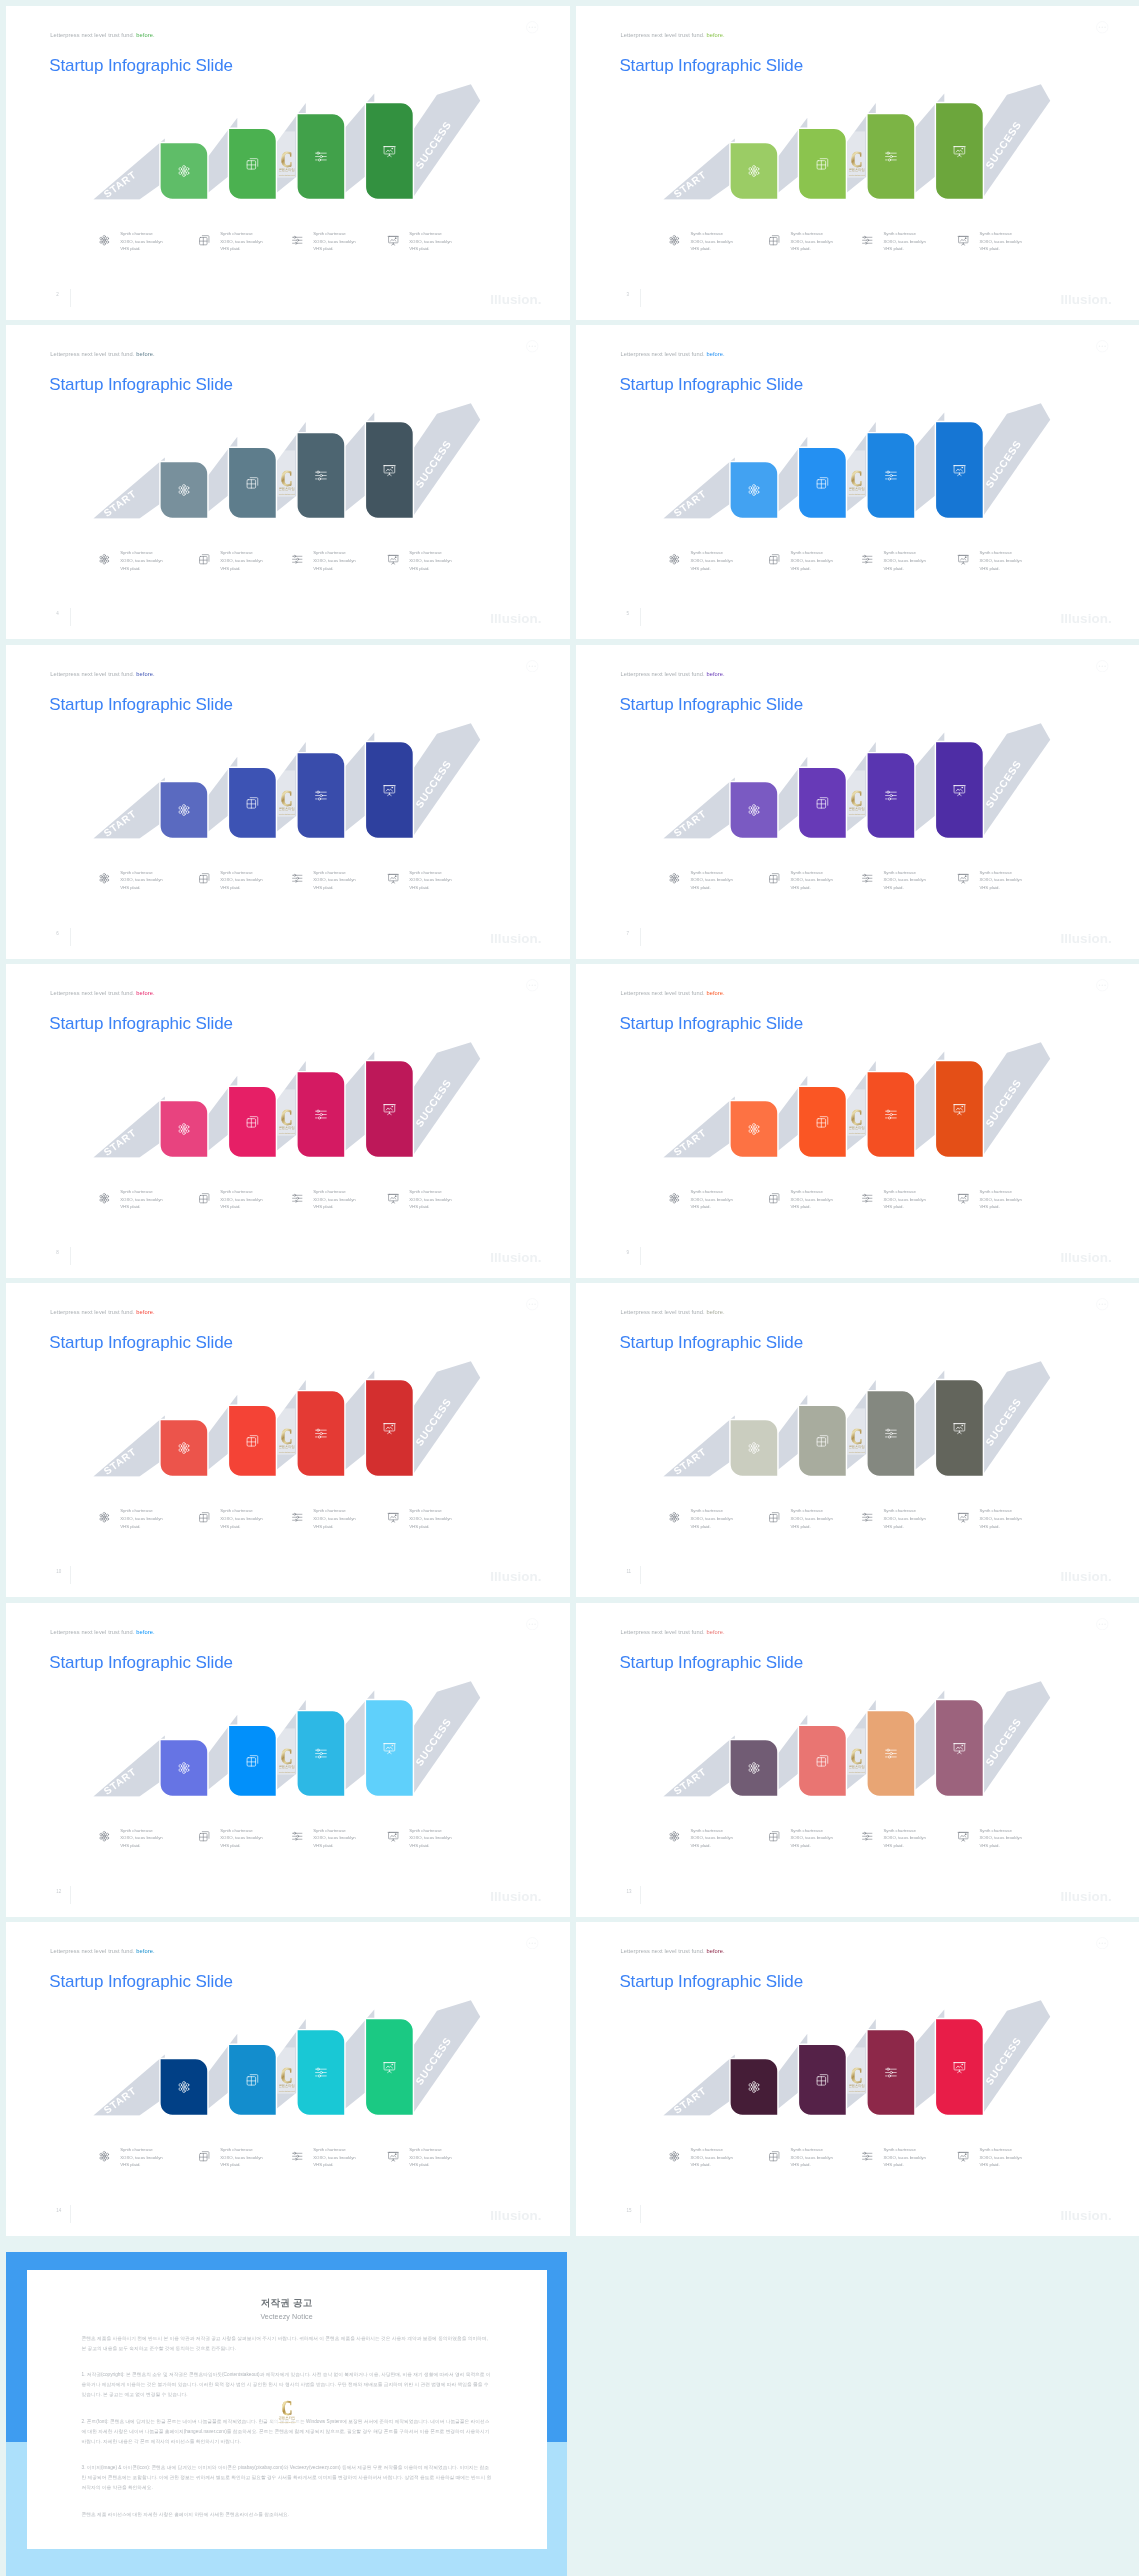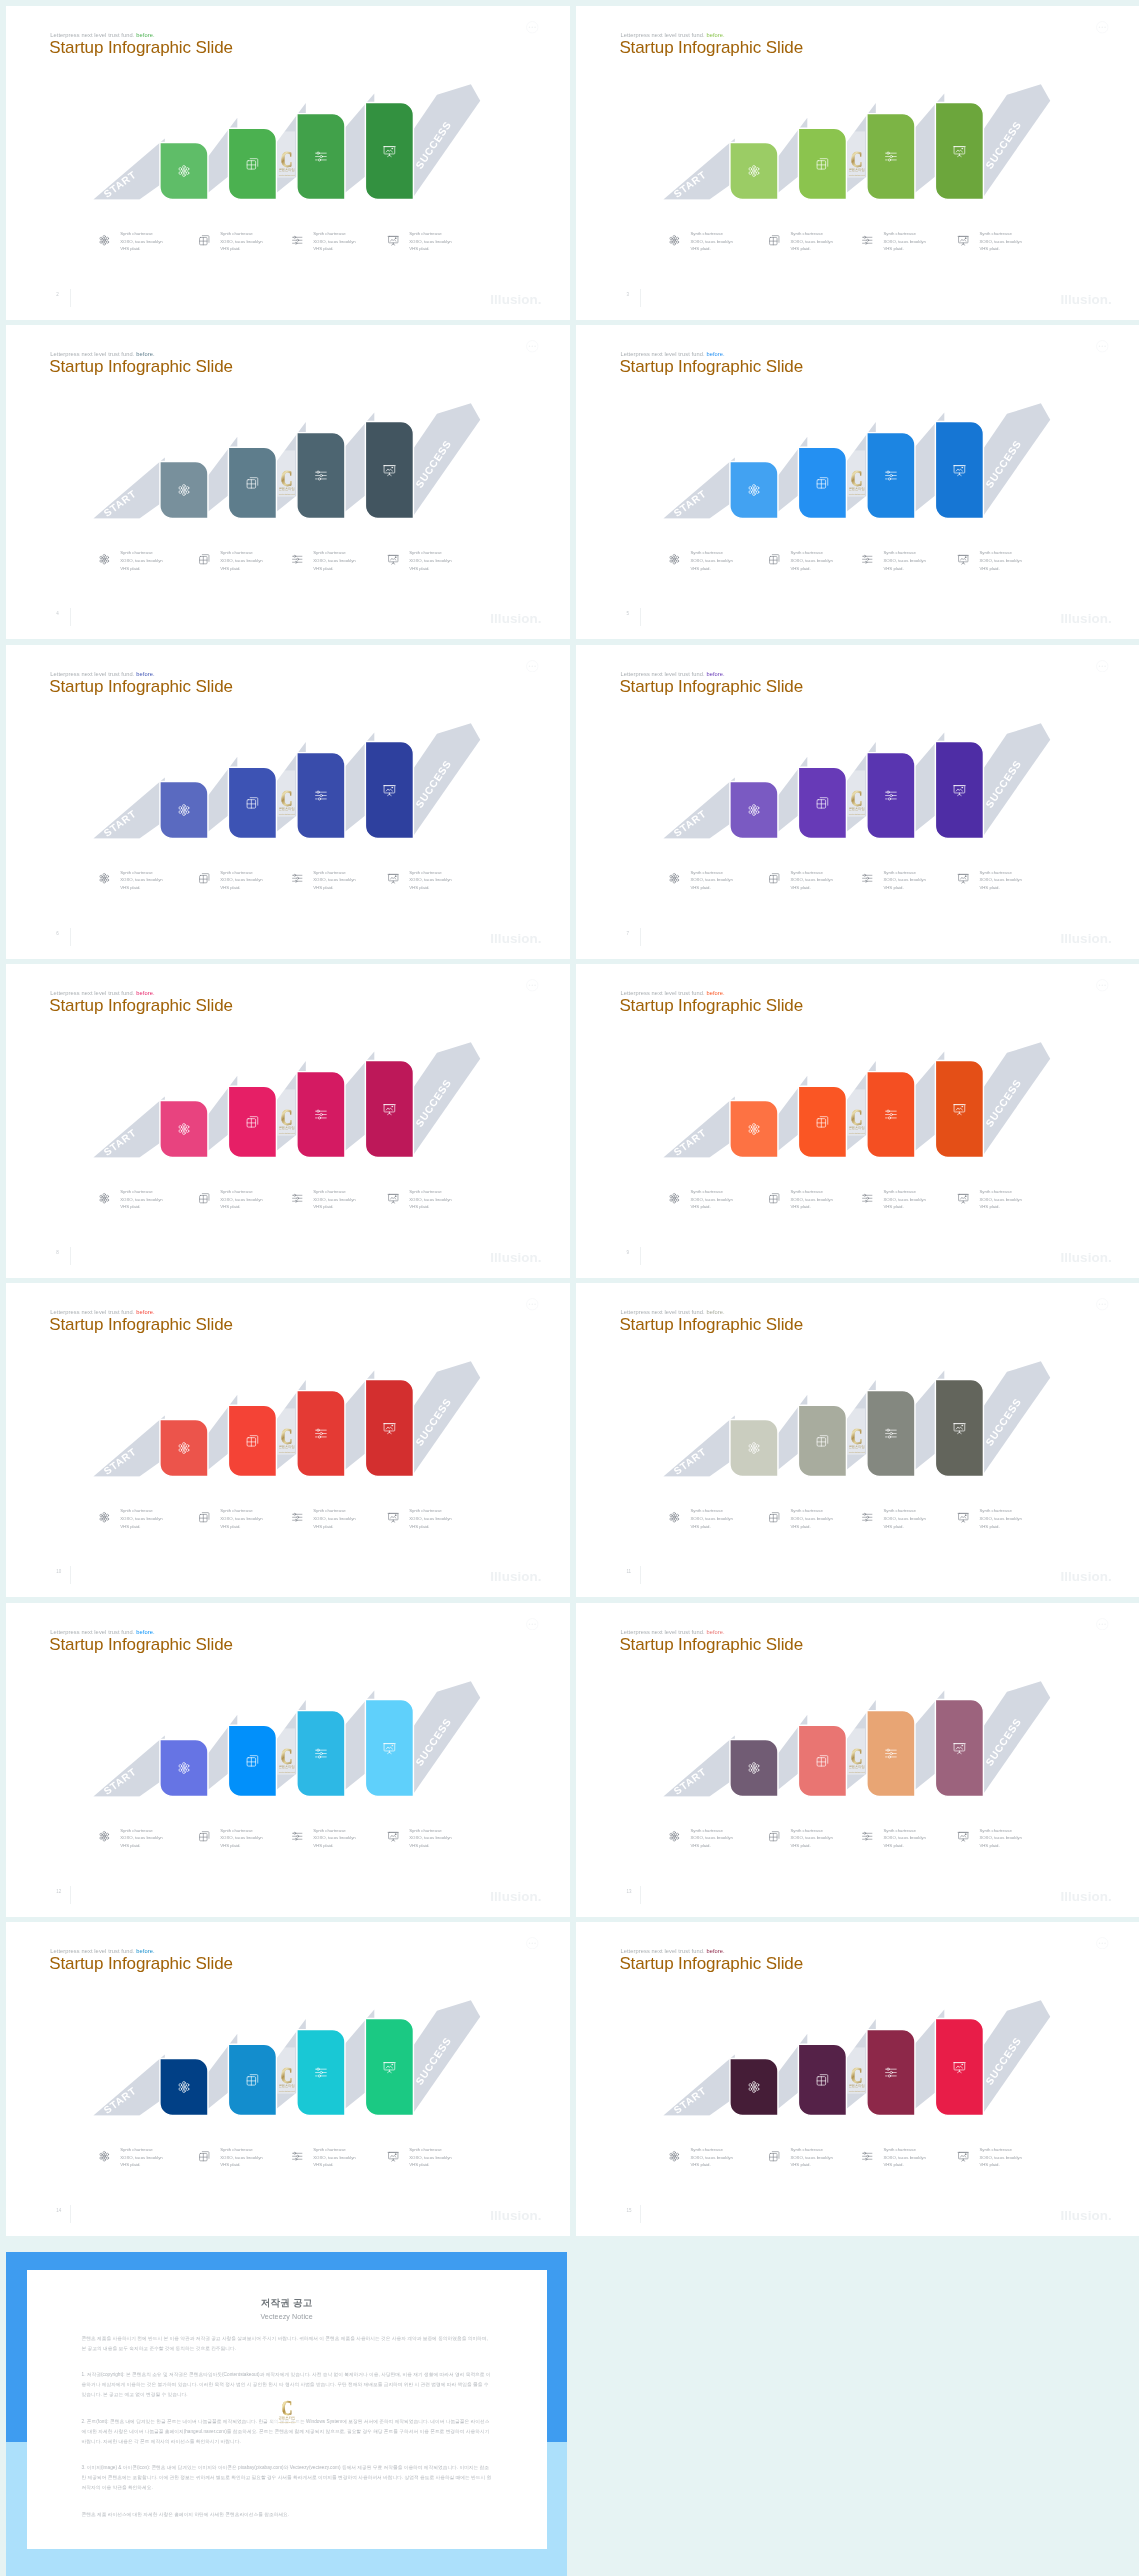--- a/index.html
+++ b/index.html
@@ -1,21 +1,21 @@
 <!DOCTYPE html>
 <html style="font-size:14.2px"><head>
 <meta charset="utf-8">
 <title>Startup Infographic Slide</title>
 <style>
 html,body{margin:0;padding:0;}
 body{width:1140px;background:#e6f3f3;font-family:"Liberation Sans",sans-serif;}
 .grid{display:grid;grid-template-columns:564px 564px;column-gap:6.2px;row-gap:5.3px;padding:6.2px 0 0 6.2px;box-sizing:border-box;width:1140px;}
 .slide{position:relative;width:564px;height:314px;background:#fff;overflow:hidden;}
 .eyebrow{position:absolute;left:44px;top:26px;font-size:5.7px;color:#a9aeb2;white-space:nowrap;letter-spacing:0.1px;}
-.title{position:absolute;left:43px;top:32px;font-size:17px;font-weight:400;color:#a16207;letter-spacing:-0.1px;white-space:nowrap;}
+.title{position:absolute;left:43px;top:50px;font-size:17px;font-weight:400;color:#3b82f6;letter-spacing:-0.1px;white-space:nowrap;}
 .menu-ic{position:absolute;left:520px;top:15px;width:12.5px;height:12.5px;}
 .stage{position:absolute;left:0;top:0;width:564px;height:314px;}
 .legend{position:absolute;left:0;top:224px;width:564px;}
 .lg{position:absolute;top:0;}
 .lg .txt{position:absolute;left:22px;top:0;font-size:4.3px;line-height:7.6px;color:#9ba0a6;white-space:nowrap;}
 .fnum{position:absolute;left:50px;top:286px;font-size:4.5px;color:#c8ccd0;}
 .fdiv{position:absolute;left:64px;top:283px;width:0.9px;height:18px;background:#eef1f2;}
 .brand{position:absolute;left:484px;top:286px;font-size:13.4px;font-weight:700;color:#eef1f3;letter-spacing:0.1px;}
 .copy-wrap{position:relative;width:561px;height:380px;margin:15.8px 0 0 5.9px;box-sizing:border-box;
   background:linear-gradient(to bottom,#3e9cf0 0%,#3e9cf0 50%,#ace0fb 50%,#ace0fb 100%);}

